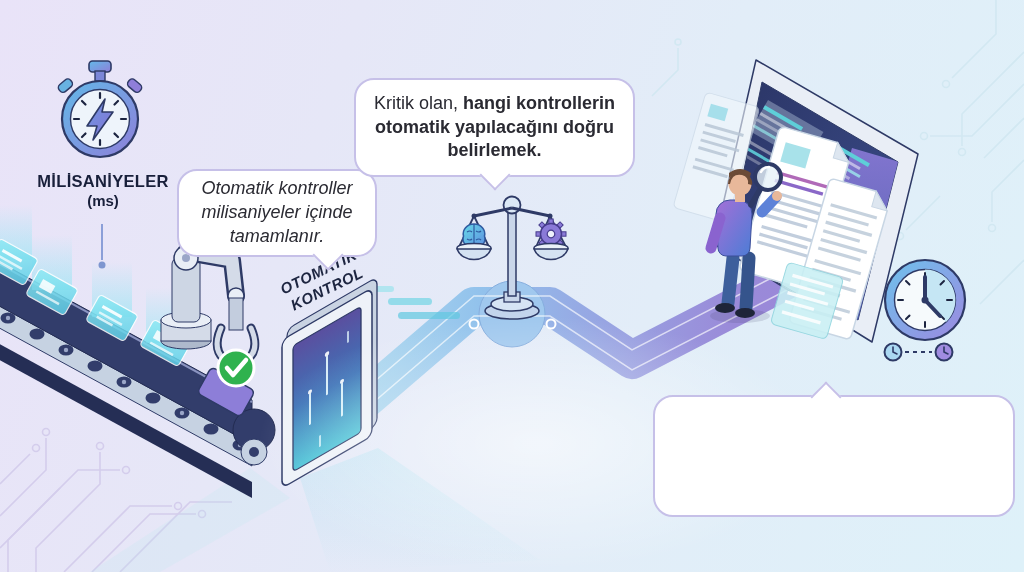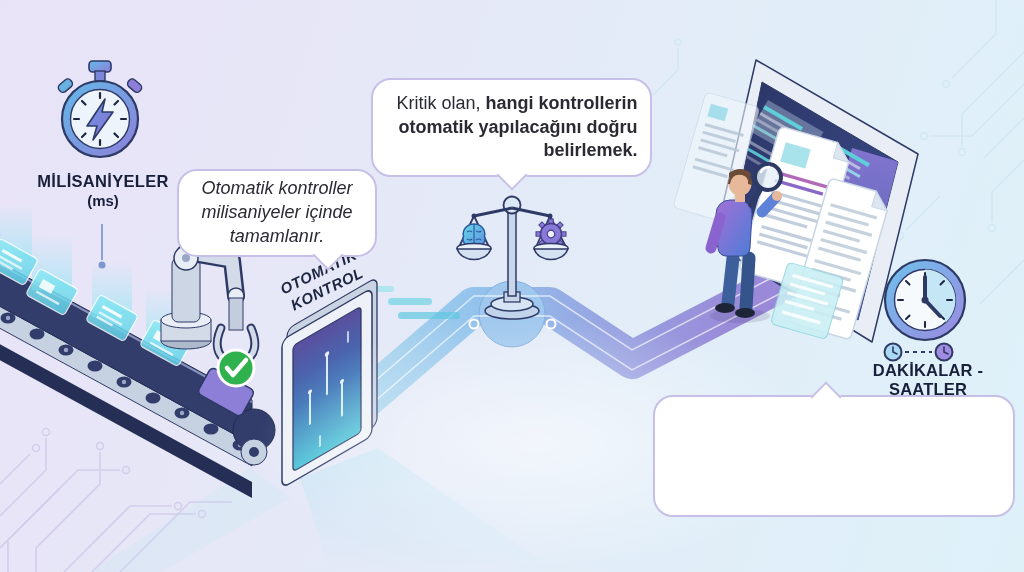--- a/index.html
+++ b/index.html
@@ -17,21 +17,21 @@
   .tail{position:absolute;width:20px;height:20px;background:#fff;transform:rotate(45deg);z-index:29;}
   .tail.down{border-right:2px solid #c6c0e8;border-bottom:2px solid #c6c0e8;}
   .tail.up{border-left:2px solid #c6c0e8;border-top:2px solid #c6c0e8;}
   .caption{position:absolute;color:#181f3a;font-weight:800;text-align:center;z-index:25;}
   #ms-label{left:30px;top:172px;width:146px;font-size:16.5px;letter-spacing:.3px;}
   #ms-unit{left:30px;top:192px;width:146px;font-size:15px;}
   #gate-label{left:258px;top:262px;width:130px;font-size:15px;font-style:italic;
     letter-spacing:.6px;transform:rotate(-26deg);line-height:1.25;color:#1d2540;}
   #duration-label{left:832px;top:361px;width:192px;font-size:16.5px;letter-spacing:.2px;}
   #bubble-auto{left:177px;top:169px;width:196px;height:84px;font-style:italic;}
-  #bubble-critical{left:371px;top:78px;width:277px;height:95px;text-align:right;}
+  #bubble-critical{left:354px;top:78px;width:277px;height:95px;}
   #bubble-manual{left:653px;top:395px;width:358px;height:118px;}
 </style>
 </head>
 <body>
 
 <div id="stage">
 
 <svg class="scene" width="1024" height="572" viewBox="0 0 1024 572">
   <defs>
     <linearGradient id="swRim" x1="0" y1="0" x2="1" y2="1">
@@ -452,21 +452,20 @@
         </g>
   </g>
 </svg>
 
 <div class="caption" id="ms-unit">(ms)</div>
 <div class="caption" id="ms-label">MİLİSANİYELER</div>
 <div class="caption" id="gate-label">
   <div>OTOMATİK</div>
   <div>KONTROL</div>
 </div>
-<div class="caption" id="duration-label">DAKİKALAR - SAATLER</div>
 
 <div class="bubble" id="bubble-auto">
   <div class="inner" style="width:180px;">Otomatik kontroller milisaniyeler içinde tamamlanır.</div>
   <div class="tail down" style="bottom:-11px;left:138px;"></div>
 </div>
 <div class="bubble" id="bubble-critical">
   <div class="inner" style="width:252px;">
     <span>Kritik olan, </span><b>hangi kontrollerin otomatik yapılacağını doğru belirlemek.</b>
   </div>
   <div class="tail down" style="bottom:-11px;left:128px;"></div>

